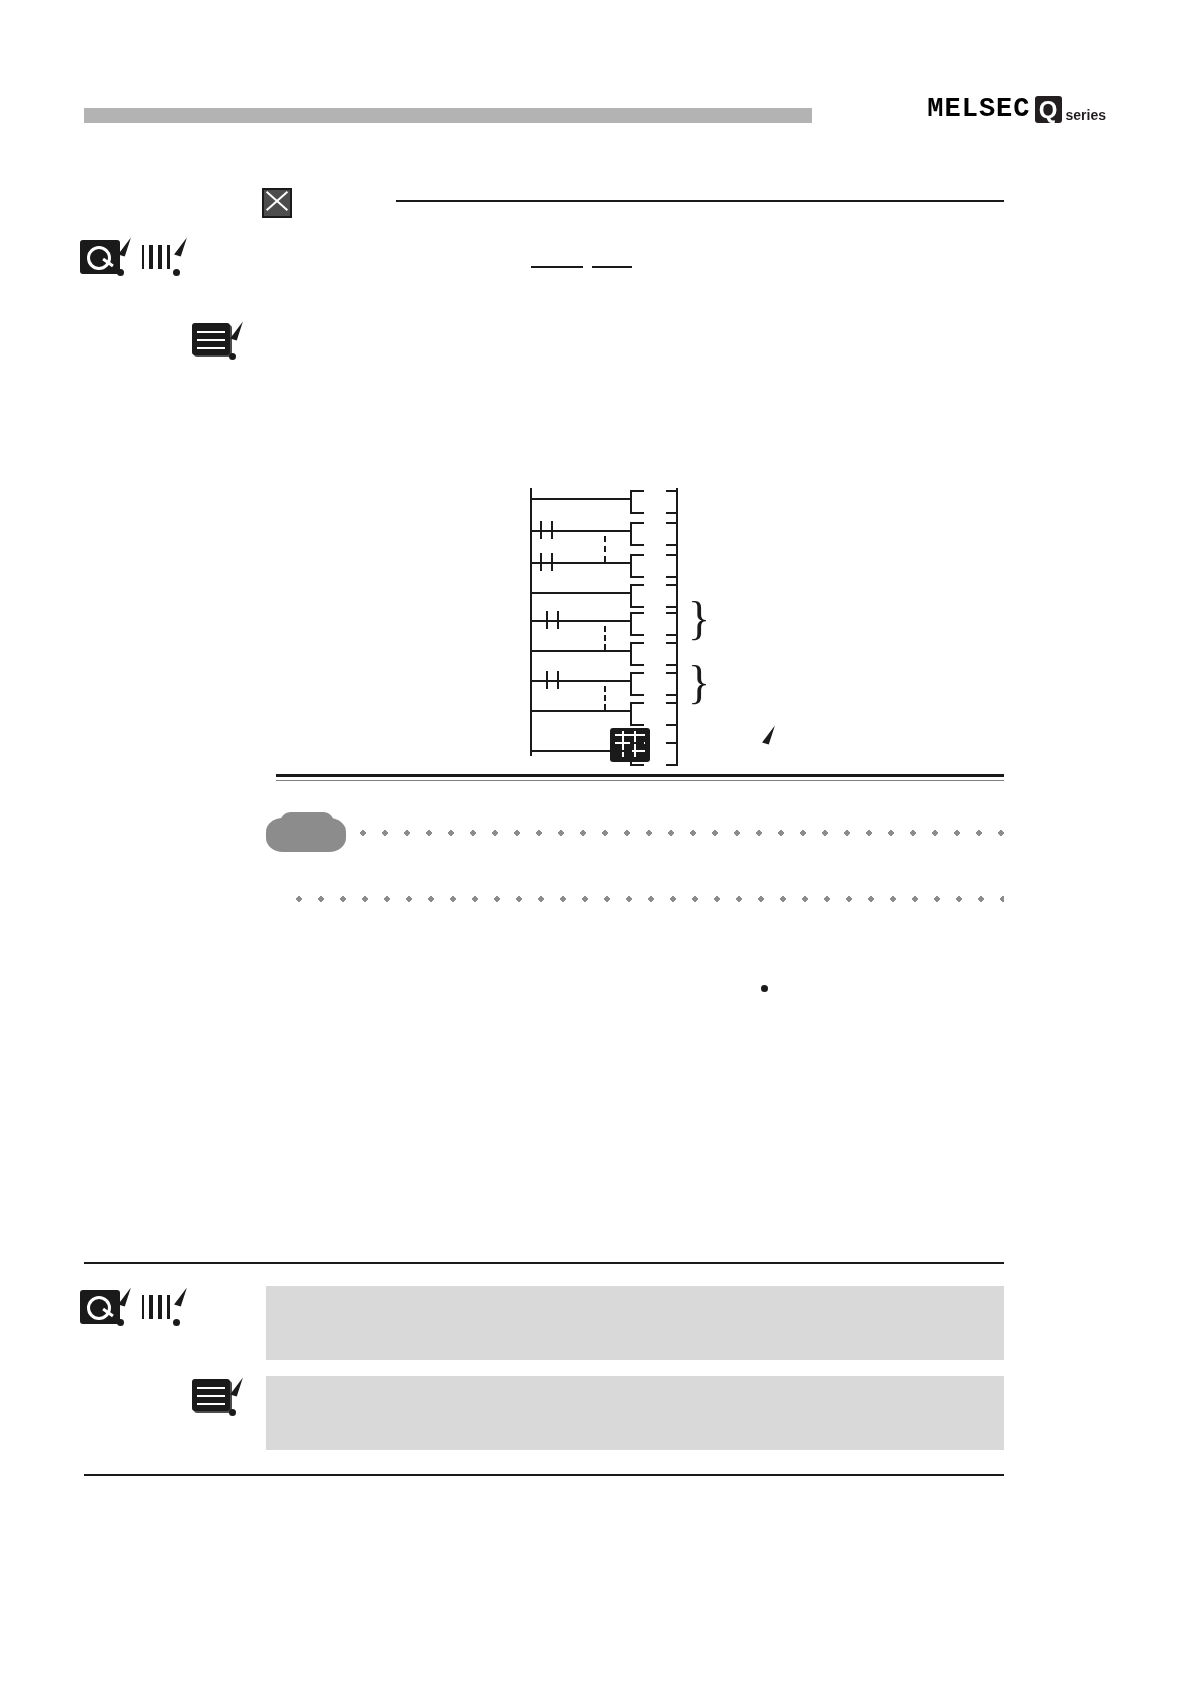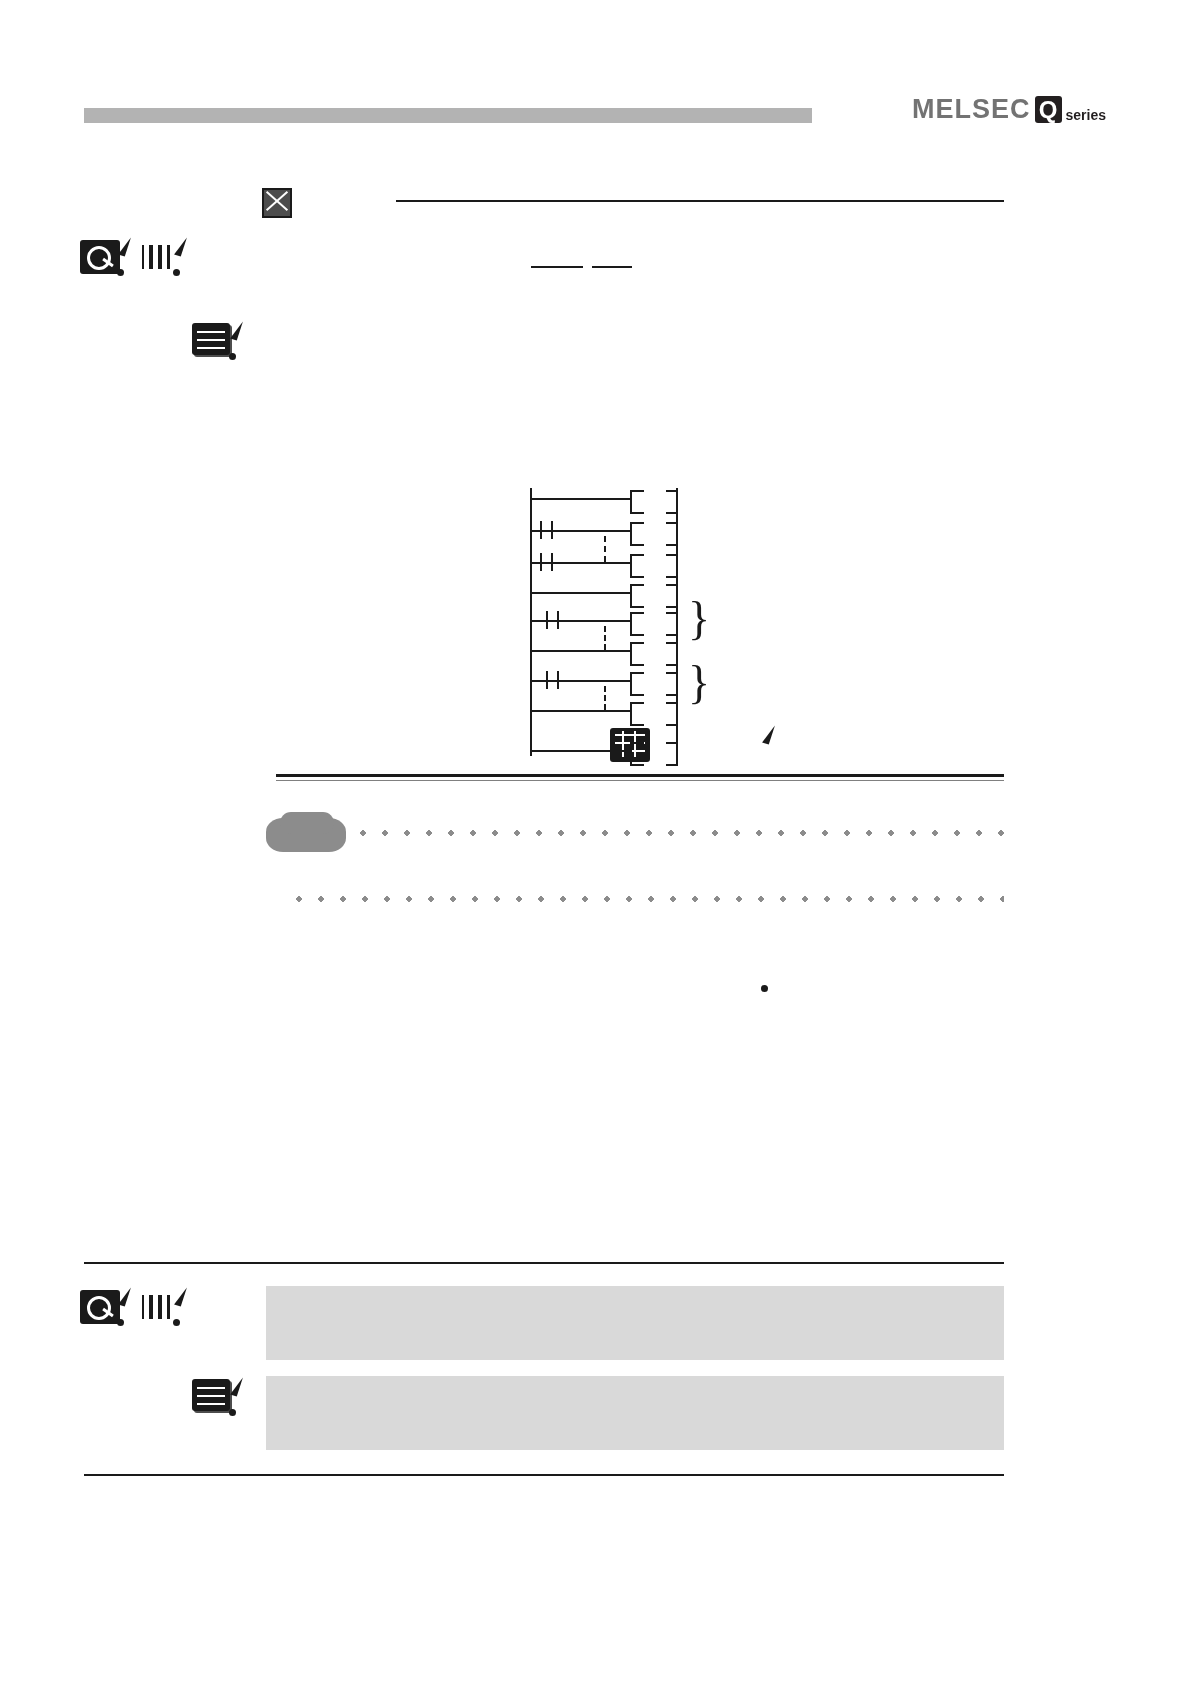--- a/index.html
+++ b/index.html
@@ -28,25 +28,25 @@
   .brand {
     position: absolute;
     right: 84px;
     top: 96px;
     display: flex;
     align-items: flex-end;
     gap: 4px;
     line-height: 1;
   }
   .brand-melsec {
-    font-family: Liberation Sans, sans-serif;
+    font-family: Liberation Mono, monospace;
     font-size: 27px;
     font-weight: bold;
     letter-spacing: 1px;
-    color: #737373;
+    color: #000000;
   }
   .brand-q {
     display: inline-block;
     background: #231f20;
     color: #ffffff;
     font-size: 24px;
     font-weight: bold;
     width: 27px;
     height: 27px;
     text-align: center;

